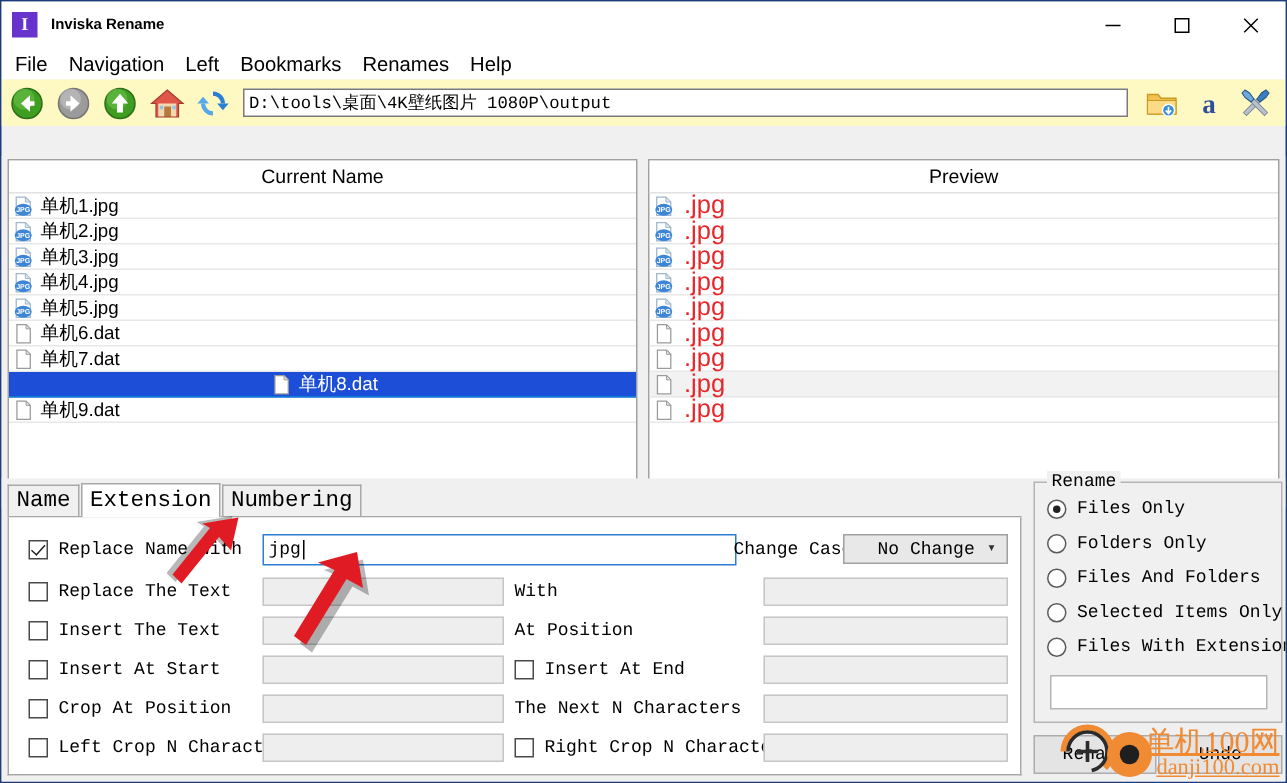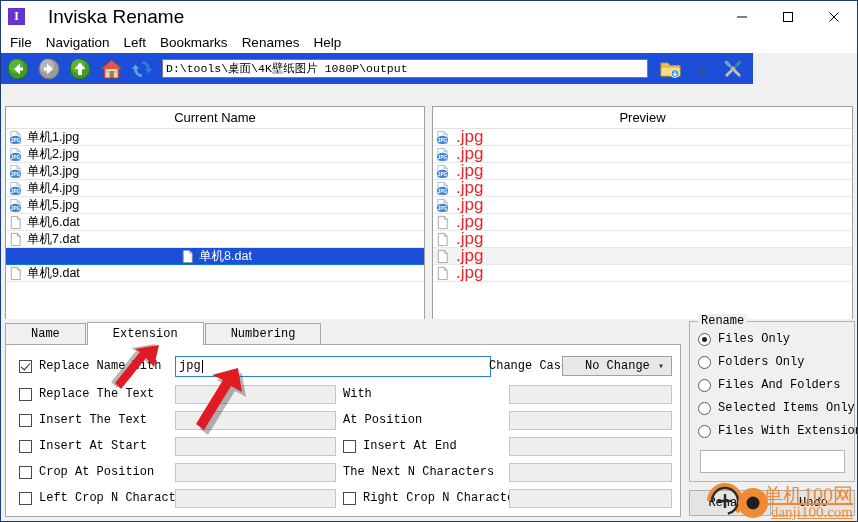--- a/index.html
+++ b/index.html
@@ -27,24 +27,25 @@
   .title-icon {
     width: 17px; height: 17px; margin-left: 7px;
     background: #6633cc;
     color: #ffffff;
     font-family: "Liberation Serif", serif;
     font-size: 12px; font-weight: bold;
     display: flex; align-items: center; justify-content: center;
     flex: none;
   }
   .title-text {
-    margin-left: 23px;
-    font-size: 19px;
+    margin-left: 9px;
+    font-size: 10px;
     color: #000000;
     font-family: "Liberation Sans", sans-serif;
+    font-weight: bold;
   }
   .win-buttons { margin-left: auto; display: flex; height: 31px; }
   .win-btn {
     width: 46px; height: 31px;
     display: flex; align-items: center; justify-content: center;
     color: #000;
   }
 
   
   .menubar {
@@ -54,22 +55,22 @@
     padding-left: 2px;
   }
   .menu-item {
     font-size: 13.5px; color: #000;
     padding: 1px 7px;
     font-family: "Liberation Sans", sans-serif;
   }
 
   
   .toolbar {
-    position: absolute; left: 0; top: 52px; width: 752px; height: 31px;
-    background: #1d4ed8;
+    position: absolute; left: 0; top: 52px; width: 856px; height: 31px;
+    background: #fef9c3;
     display: flex; align-items: center; text-align: center;
   }
   .tb-ico { width: 28px; height: 26px; flex: none; margin-left: 3px;
             display: flex; align-items: center; justify-content: center; }
   .addr {
     flex: 1 1 auto; height: 19px; margin: 0 6px 0 6px;
     border: 1px solid #7a7a7a; background: #ffffff;
     font-family: "Liberation Mono", monospace;
     font-size: 11.5px; color: #000;
     display: flex; align-items: center;
@@ -114,23 +115,23 @@
     position: absolute; left: 0; top: 318px; width: 856px; height: 203px;
     background: #f0f0f0;
   }
   .tabstrip {
     position: absolute; left: 4px; top: 5px; width: 676px; height: 21px;
     border-bottom: 1px solid #a8a8a8;
     display: flex; align-items: flex-end;
   }
   .tab {
     height: 21px; line-height: 20px;
-    padding: 0 25px;
+    padding: 0 5px;
     font-family: "Liberation Mono", monospace;
-    font-size: 12px; color: #000;
+    font-size: 15px; color: #000;
     background: #f0f0f0;
     border: 1px solid #a8a8a8;
     border-bottom: none;
     margin-right: 1px;
   }
   .tab.active {
     background: #ffffff;
     height: 23px; line-height: 22px;
     position: relative; top: 1px; text-align: right;
   }

